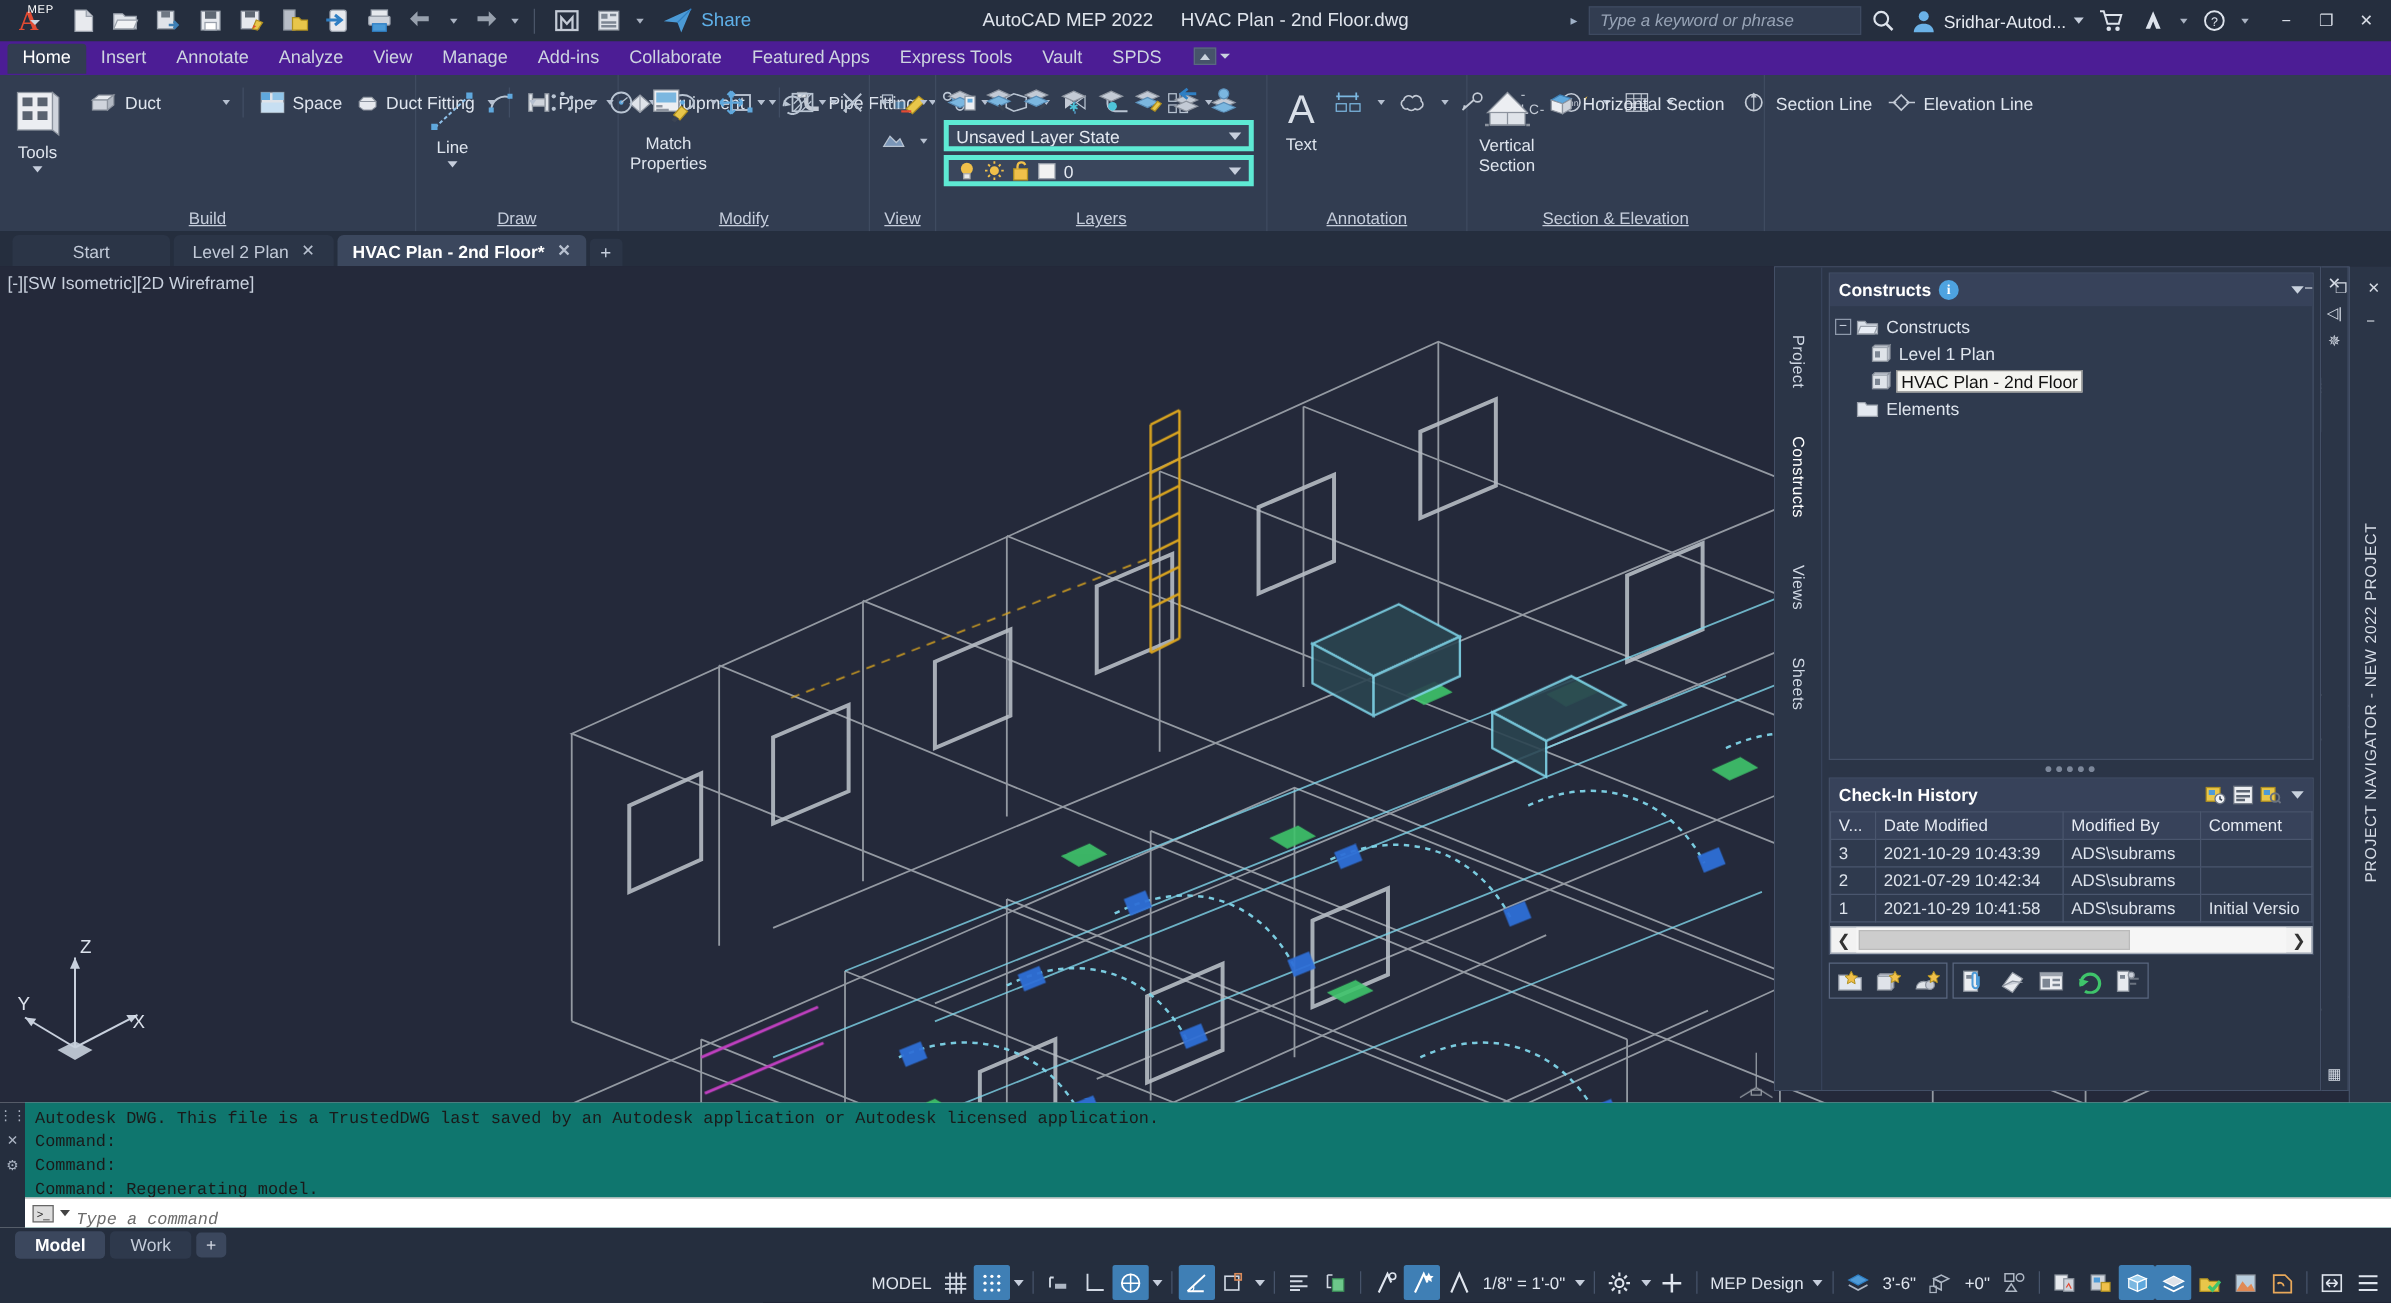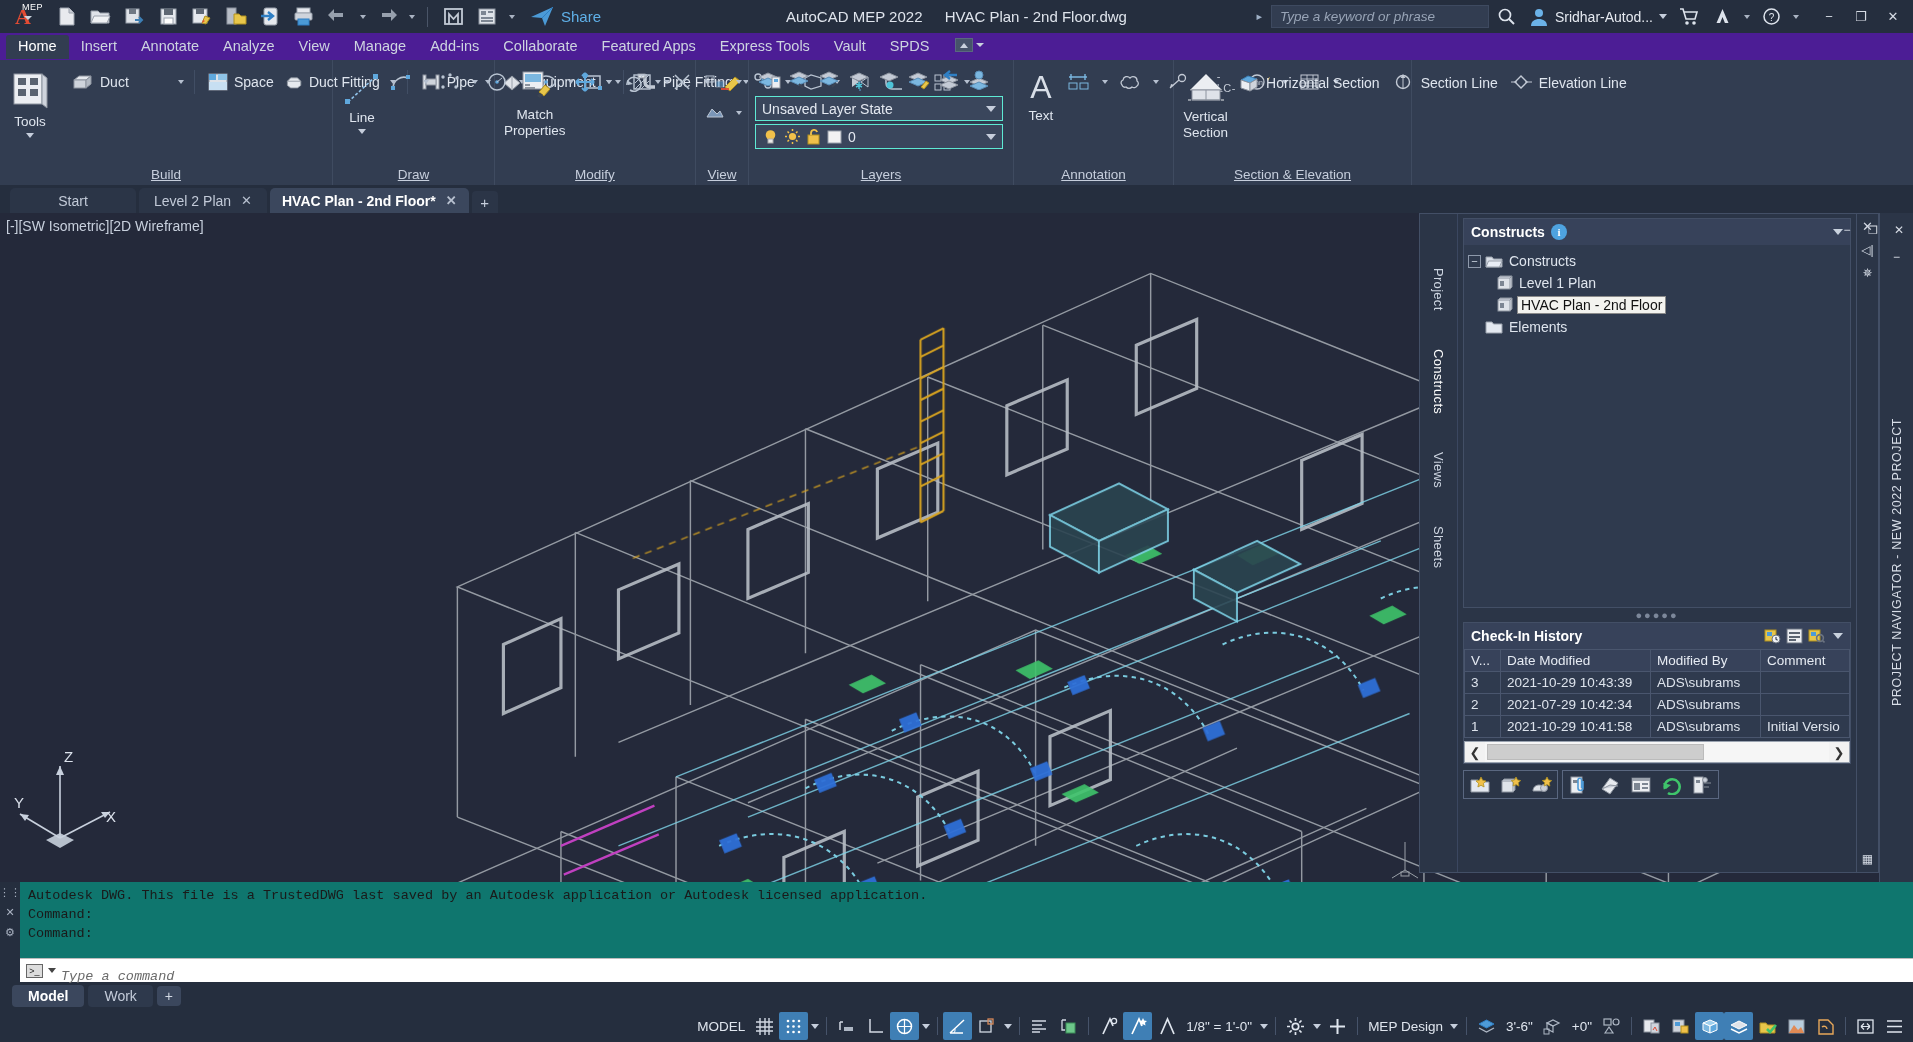--- a/index.html
+++ b/index.html
@@ -65,21 +65,21 @@
   .stack{ display:flex; flex-direction:row; gap:2px; }
   .srow{ display:flex; align-items:center; gap:4px; }
   .ibtn{ display:flex; align-items:center; gap:5px; padding:2px 4px; cursor:pointer; border-radius:2px; height:28px;}
   .ibtn .lbl{ font-size:14px; color:#dfe5ee; white-space:nowrap; }
   .mini-car{ width:11px;height:26px;display:flex;align-items:center;justify-content:center;cursor:pointer;border-radius:2px;}
   .mini-car i{ width:0;height:0;border-left:3.5px solid transparent;border-right:3.5px solid transparent;border-top:4px solid #b6c0d0; }
 
   .vsep{ width:1px; background:#414e64; align-self:stretch; margin:4px 3px; }
 
   
-  .lcombo{ width:248px;height:25px;background:#3a465c;border:1px solid #5eead4;display:flex;align-items:center;padding:0 6px;gap:5px;cursor:pointer;}
+  .lcombo{ width:248px;height:25px;background:#3a465c;border:4px solid #5eead4;display:flex;align-items:center;padding:0 6px;gap:5px;cursor:pointer;}
   .lcombo .txt{ flex:1; font-size:14px;color:#e4e9f1; white-space:nowrap; overflow:hidden;}
   .lcombo .dn{ width:0;height:0;border-left:5px solid transparent;border-right:5px solid transparent;border-top:6px solid #c6cedc;}
 
   
   .doctabs{ height:28px; background:#252e3e; display:flex; align-items:flex-end; padding-left:10px; flex:0 0 auto;}
   .dtab{ height:25px; min-width:118px; display:flex;align-items:center;justify-content:center;gap:10px; padding:0 12px; font-size:14px; color:#c2cad8; background:#2b3547; border-radius:5px 5px 0 0; margin-right:3px; cursor:pointer;}
   .dtab.active{ background:#3b475d; color:#fff; font-weight:bold; }
   .dtab .x{ font-size:13px; color:#b7c0cf; cursor:pointer; }
   .dtab-add{ width:26px;height:22px;display:flex;align-items:center;justify-content:center;background:#2b3547;border-radius:4px 4px 0 0;color:#c6cedc;font-size:15px;cursor:pointer;}
 
@@ -1257,20 +1257,21 @@
   <div class="cmdarea">
     <div class="cmd-grip">
       <span>⋮⋮</span>
       <span>✕</span>
       <span>⚙</span>
     </div>
     <div class="cmd-lines">
       <div>Autodesk DWG.  This file is a TrustedDWG last saved by an Autodesk application or Autodesk licensed application.</div>
       <div>Command:</div>
       <div>Command:</div>
+      <div>Command:  Regenerating model.</div>
     </div>
     <div class="cmd-input">
       <span class="cmd-prompt-ico">&gt;_</span>
       <span class="cmd-dn"></span>
       <span class="ph">Type a command</span>
     </div>
   </div>
 
   <div class="ltabs">
     <div class="ltab active">Model</div>

